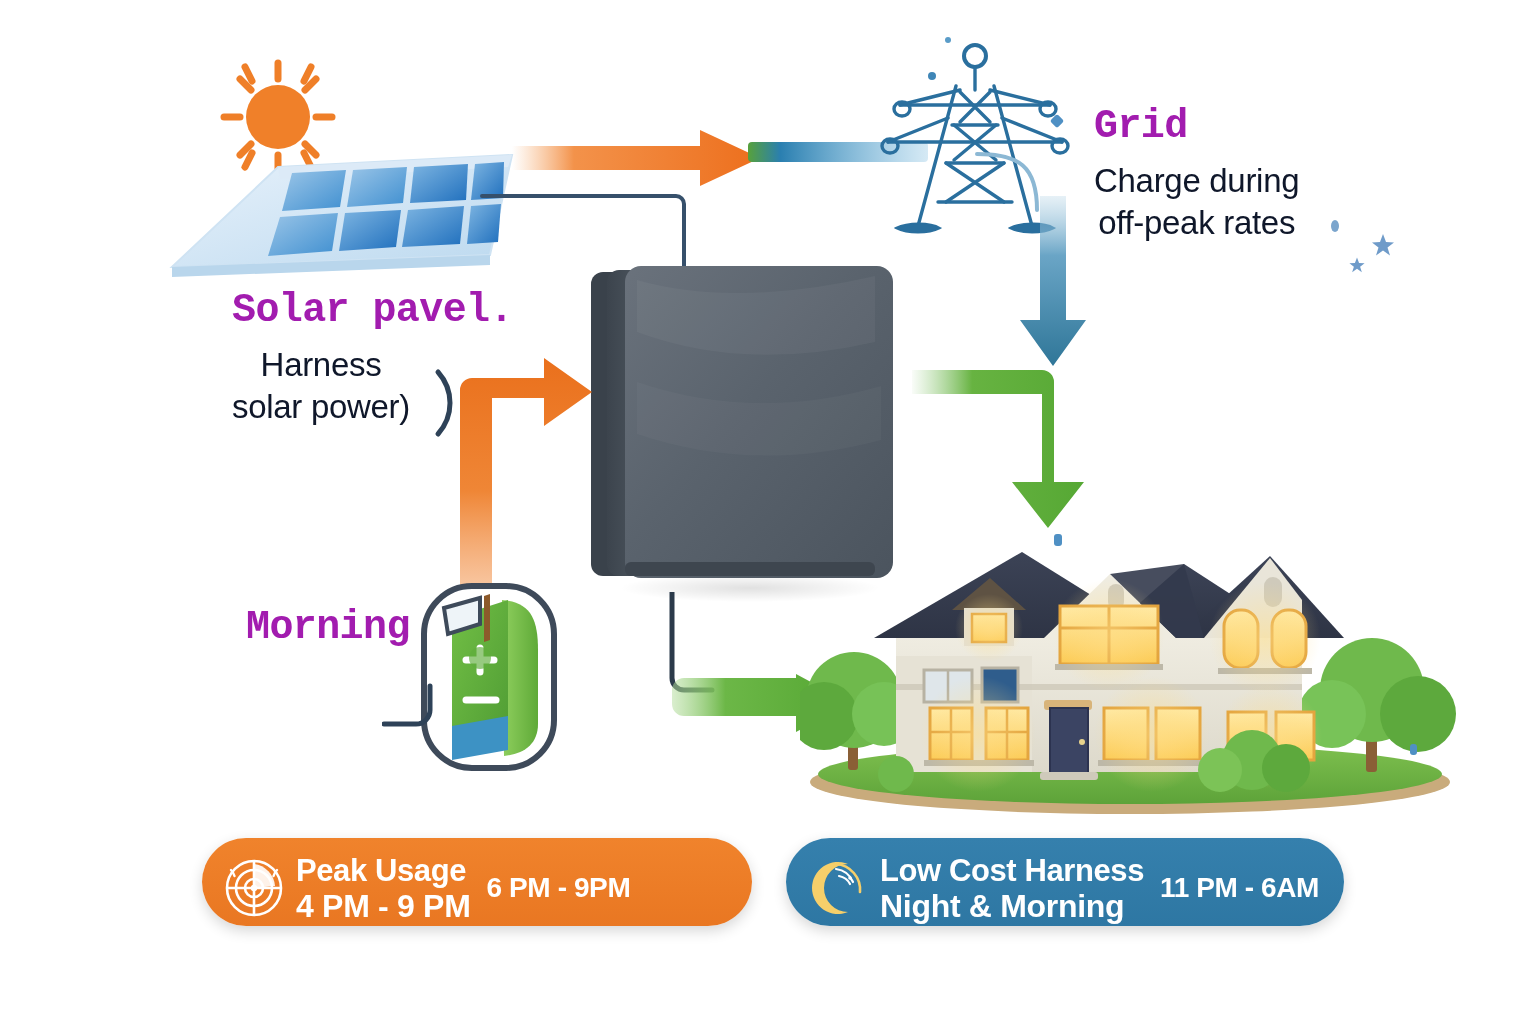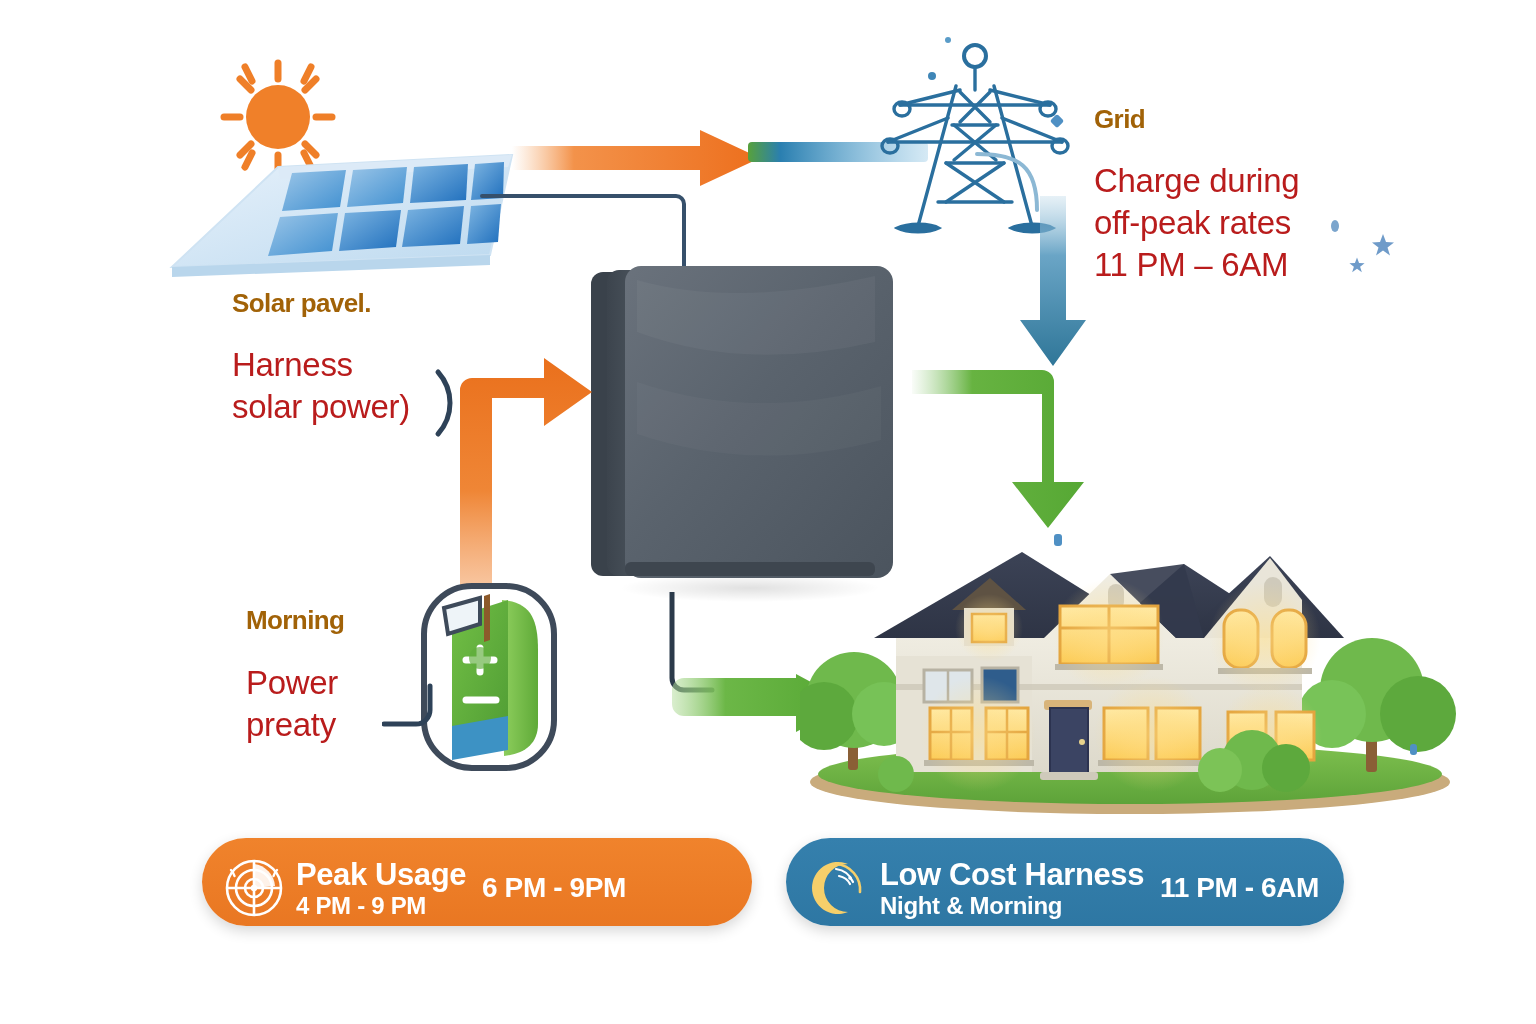--- a/index.html
+++ b/index.html
@@ -8,45 +8,46 @@
     background: #ffffff;
     font-family: "Liberation Sans", sans-serif;
     overflow: hidden;
   }
   #stage { position: relative; width: 1536px; height: 1024px; background:#fff; }
 
   .abs { position: absolute; }
 
   
   .heading {
-    font-size: 26px; font-weight: 700; color: #a16207; letter-spacing: -0.6px;
-    line-height: 1.05; white-space: nowrap;
+    font-size: 40px; font-weight: 700; color: #a21caf; letter-spacing: -0.6px;
+    line-height: 1.05; white-space: nowrap; font-family: Liberation Mono, monospace;
   }
   .subtext {
-    font-size: 33px; font-weight: 400; color: #b91c1c; line-height: 1.28;
+    font-size: 33px; font-weight: 400; color: #0f172a; line-height: 1.28;
     letter-spacing: -0.3px;
+    text-align: center;
   }
   .subtext .ln { display:block; white-space: nowrap; }
 
   
   #solar-panel-illustration { left: 160px; top: 55px; width: 380px; height: 235px; }
 
   
   #battery-unit { left: 585px; top: 262px; width: 320px; height: 340px; }
 
   
   .pill {
     display: flex; align-items: center; border-radius: 44px; height: 88px;
     box-shadow: 0 5px 14px rgba(0,0,0,0.16);
     padding: 12px 26px 0 20px;
   }
   .pill-icon { width: 64px; height: 64px; flex: 0 0 64px; margin-right: 10px; }
   .pill-text { display: flex; flex-direction: column; justify-content: center; line-height: 1.0; }
   .pill-title { font-size: 31px; font-weight: 700; color: #ffffff; white-space: nowrap; letter-spacing: -0.4px; }
-  .pill-sub { font-size: 24px; font-weight: 700; color: #ffffff; white-space: nowrap; letter-spacing: -0.3px; margin-top: 4px; }
+  .pill-sub { font-size: 32px; font-weight: 700; color: #ffffff; white-space: nowrap; letter-spacing: -0.3px; margin-top: 4px; }
   .pill-time { font-size: 28px; font-weight: 700; color: #ffffff; white-space: nowrap; margin-left: 16px; letter-spacing: -0.4px; }
 
   #pill-peak-usage { left: 202px; top: 838px; width: 550px; background: linear-gradient(180deg,#f0832c 0%, #e97722 100%); }
   #pill-low-cost  { left: 786px; top: 838px; width: 558px; background: linear-gradient(180deg,#3580ad 0%, #2e77a3 100%); }
 </style>
 </head>
 <body>
 
 <div id="stage">
 
@@ -166,21 +167,20 @@
       <circle cx="88" cy="10" r="3" fill="#5a9cc8"></circle>
     </svg>
   </div>
 
   <div class="abs" style="left:1052px; top:116px; width:10px; height:10px; background:#4f90c4; border-radius:2px; transform:rotate(45deg);"></div>
 
   <div class="abs heading" style="left:1094px; top:106px;">Grid</div>
   <div class="abs subtext" style="left:1094px; top:160px;">
     <span class="ln">Charge during</span>
     <span class="ln">off-peak rates</span>
-    <span class="ln">11 PM – 6AM</span>
   </div>
 
   <svg class="abs" style="left:1370px; top:232px;" width="26" height="26" viewBox="0 0 26 26">
     <path d="M13,2 L16,10 L24,10.5 L17.5,15.5 L20,23.5 L13,18.5 L6,23.5 L8.5,15.5 L2,10.5 L10,10 Z" fill="#6f9bc9"></path>
   </svg>
   <svg class="abs" style="left:1348px; top:256px;" width="18" height="18" viewBox="0 0 26 26">
     <path d="M13,2 L16,10 L24,10.5 L17.5,15.5 L20,23.5 L13,18.5 L6,23.5 L8.5,15.5 L2,10.5 L10,10 Z" fill="#6f9bc9"></path>
   </svg>
   <div class="abs" style="left:1331px; top:220px; width:8px;height:12px;background:#7ba5cd;border-radius:50% 50% 50% 50%;"></div>
 
@@ -279,24 +279,20 @@
       <g fill="none" stroke="#ffffff" stroke-width="7" stroke-linecap="round">
         <path d="M48,82 H76"></path>
         <path d="M62,70 V94"></path>
         <path d="M48,122 H78"></path>
       </g>
       <circle cx="62" cy="80" r="11" fill="#5fae3c" opacity="0.65"></circle>
     </svg>
   </div>
 
   <div class="abs heading" style="left:246px; top:607px;">Morning</div>
-  <div class="abs subtext" style="left:246px; top:662px;">
-    <span class="ln">Power</span>
-    <span class="ln">preaty</span>
-  </div>
 
   <svg class="abs" style="left:382px; top:682px;" width="60" height="50" viewBox="0 0 60 50">
     <path d="M2,42 H34 a14,14 0 0 0 14,-14 V4" fill="none" stroke="#2e4258" stroke-width="5" stroke-linecap="round"></path>
   </svg>
 
   <svg class="abs" style="left:432px; top:368px;" width="30" height="70" viewBox="0 0 30 70">
     <path d="M6,4 C22,22 22,48 6,66" fill="none" stroke="#2e4258" stroke-width="5" stroke-linecap="round"></path>
   </svg>
 
   <svg class="abs" style="left:660px; top:592px;" width="60" height="110" viewBox="0 0 60 110">

